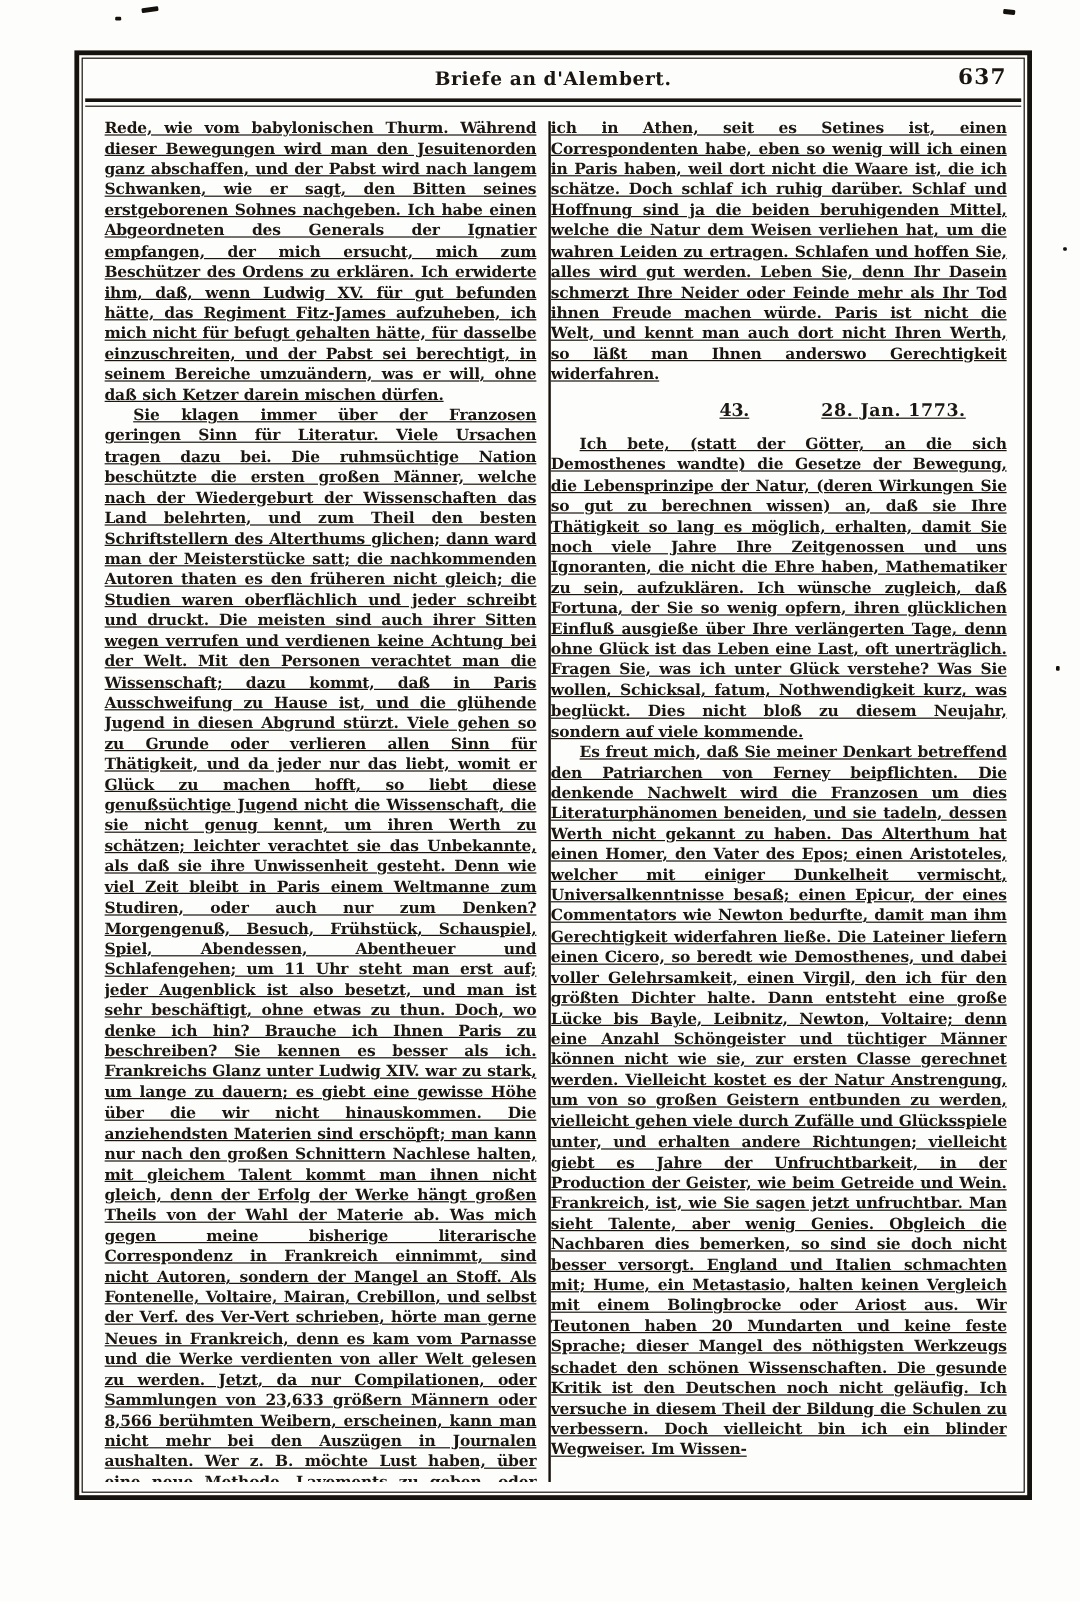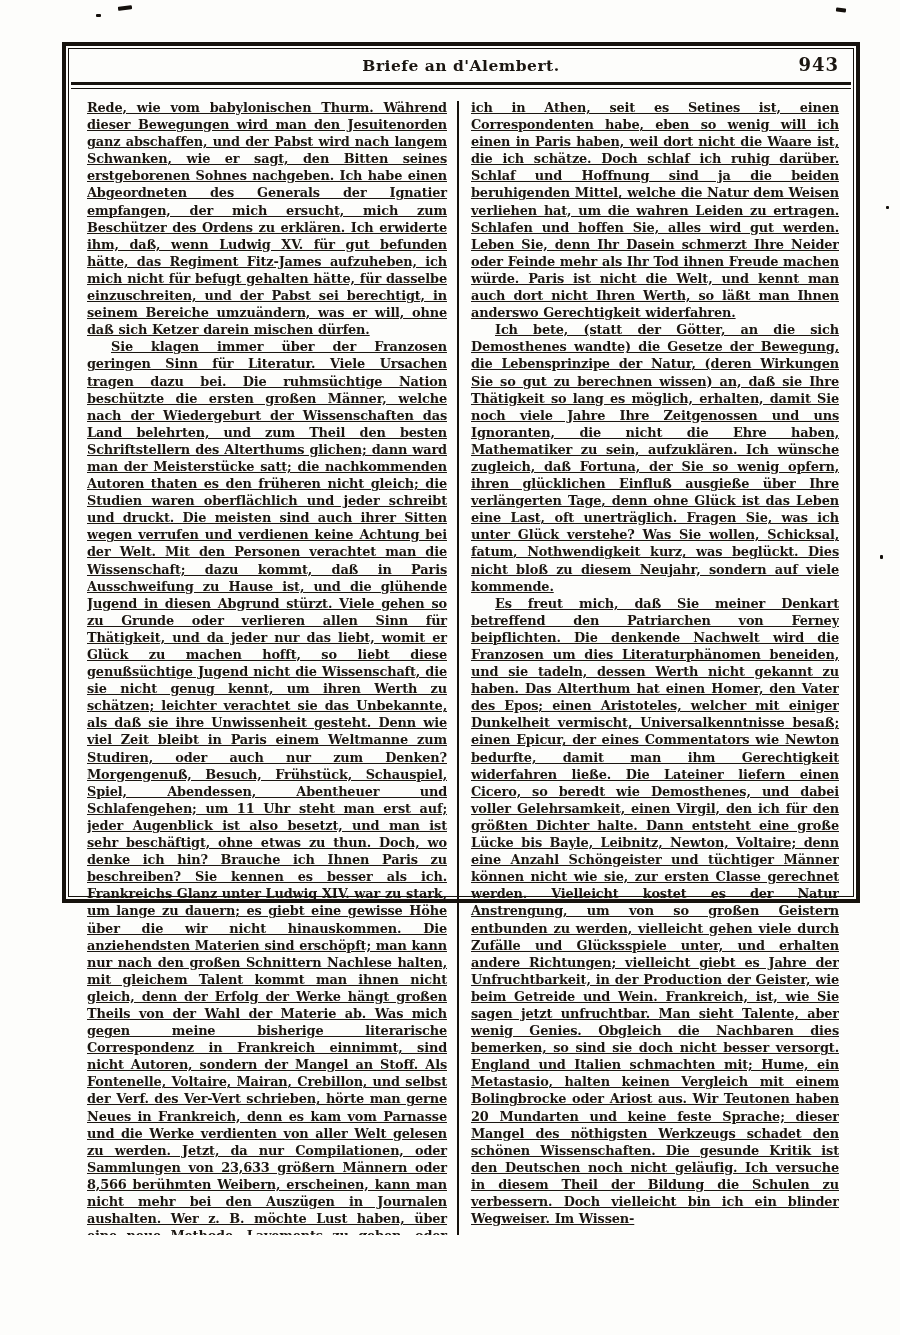--- a/index.html
+++ b/index.html
@@ -15,21 +15,21 @@
   
   .speck { position: absolute; background: #14100c; border-radius: 1px; }
   .speck.s1 { left: 118px; top: 6px;  width: 14px; height: 4px; transform: rotate(-8deg); }
   .speck.s2 { left: 96px;  top: 14px; width: 5px;  height: 3px; }
   .speck.s3 { left: 836px; top: 8px;  width: 10px; height: 4px; transform: rotate(6deg); }
   .speck.s4 { left: 886px; top: 206px;width: 3px;  height: 3px; }
   .speck.s5 { left: 880px; top: 555px;width: 3px;  height: 4px; }
 
   .frame-outer {
     position: absolute; left: 62px; top: 42px;
-    width: 798px; height: 861px;
+    width: 798px; height: 1208px;
     border: 4px solid #16120d;
     background: #fdfdfb;
     box-sizing: border-box;
   }
   .frame-inner {
     position: absolute; inset: 2px;
     border: 1.5px solid #16120d;
     box-sizing: border-box;
   }
 
@@ -62,21 +62,21 @@
   .col {
     overflow: hidden;
     text-align: justify;
     font-size: 12.9px;
     line-height: 17.1px;
     font-weight: bold;
     letter-spacing: -0.15px;
     word-spacing: 0.4px;
   }
   .col.left  { width: 360px; padding-right: 10px; }
-  .col.right { flex: 1; padding-left: 12px; }
+  .col.right { flex: 1; }
   .column-divider { width: 2px; background: #16120d; margin-top: 2px; }
 
   .col p { margin: 0; }
   .col p.indent { text-indent: 24px; }
 
   .letter-heading {
     display: flex; align-items: baseline;
     font-size: 14.5px; font-weight: bold;
     margin: 13px 0 11px 0;
     text-indent: 0;
@@ -93,36 +93,40 @@
   <div class="speck s2"></div>
   <div class="speck s3"></div>
   <div class="speck s4"></div>
   <div class="speck s5"></div>
 
   <div class="frame-outer">
     <div class="frame-inner">
 
       <div class="page-header">
         <span class="running-title">Briefe an d'Alembert.</span>
-        <span class="page-number">943</span>
+        <span class="page-number">637</span>
       </div>
 
       <div class="header-rule"></div>
 
       <div class="columns">
 
         <div class="col left">
           <p>Rede, wie vom babylonischen Thurm. Während dieser Bewegungen wird man den Jesuitenorden ganz abschaffen, und der Pabst wird nach langem Schwanken, wie er sagt, den Bitten seines erstgeborenen Sohnes nachgeben. Ich habe einen Abgeordneten des Generals der Ignatier empfangen, der mich ersucht, mich zum Beschützer des Ordens zu erklären. Ich erwiderte ihm, daß, wenn Ludwig XV. für gut befunden hätte, das Regiment Fitz-James aufzuheben, ich mich nicht für befugt gehalten hätte, für dasselbe einzuschreiten, und der Pabst sei berechtigt, in seinem Bereiche umzuändern, was er will, ohne daß sich Ketzer darein mischen dürfen.</p>
           <p class="indent">Sie klagen immer über der Franzosen geringen Sinn für Literatur. Viele Ursachen tragen dazu bei. Die ruhmsüchtige Nation beschützte die ersten großen Männer, welche nach der Wiedergeburt der Wissenschaften das Land belehrten, und zum Theil den besten Schriftstellern des Alterthums glichen; dann ward man der Meisterstücke satt; die nachkommenden Autoren thaten es den früheren nicht gleich; die Studien waren oberflächlich und jeder schreibt und druckt. Die meisten sind auch ihrer Sitten wegen verrufen und verdienen keine Achtung bei der Welt. Mit den Personen verachtet man die Wissenschaft; dazu kommt, daß in Paris Ausschweifung zu Hause ist, und die glühende Jugend in diesen Abgrund stürzt. Viele gehen so zu Grunde oder verlieren allen Sinn für Thätigkeit, und da jeder nur das liebt, womit er Glück zu machen hofft, so liebt diese genußsüchtige Jugend nicht die Wissenschaft, die sie nicht genug kennt, um ihren Werth zu schätzen; leichter verachtet sie das Unbekannte, als daß sie ihre Unwissenheit gesteht. Denn wie viel Zeit bleibt in Paris einem Weltmanne zum Studiren, oder auch nur zum Denken? Morgengenuß, Besuch, Frühstück, Schauspiel, Spiel, Abendessen, Abentheuer und Schlafengehen; um 11 Uhr steht man erst auf; jeder Augenblick ist also besetzt, und man ist sehr beschäftigt, ohne etwas zu thun. Doch, wo denke ich hin? Brauche ich Ihnen Paris zu beschreiben? Sie kennen es besser als ich. Frankreichs Glanz unter Ludwig XIV. war zu stark, um lange zu dauern; es giebt eine gewisse Höhe über die wir nicht hinauskommen. Die anziehendsten Materien sind erschöpft; man kann nur nach den großen Schnittern Nachlese halten, mit gleichem Talent kommt man ihnen nicht gleich, denn der Erfolg der Werke hängt großen Theils von der Wahl der Materie ab. Was mich gegen meine bisherige literarische Correspondenz in Frankreich einnimmt, sind nicht Autoren, sondern der Mangel an Stoff. Als Fontenelle, Voltaire, Mairan, Crebillon, und selbst der Verf. des Ver-Vert schrieben, hörte man gerne Neues in Frankreich, denn es kam vom Parnasse und die Werke verdienten von aller Welt gelesen zu werden. Jetzt, da nur Compilationen, oder Sammlungen von 23,633 größern Männern oder 8,566 berühmten Weibern, erscheinen, kann man nicht mehr bei den Auszügen in Journalen aushalten. Wer z. B. möchte Lust haben, über eine neue Methode, Lavements zu geben, oder neue Rasirkunst (Ludwig XV. gewidmet, damit er sich selbst rasiren lerne), Wörterbücher und Encyclopädien zu lesen? Das alles ist mir zuwider und so wenig</p>
         </div>
 
         <div class="column-divider"></div>
 
         <div class="col right">
           <p>ich in Athen, seit es Setines ist, einen Correspondenten habe, eben so wenig will ich einen in Paris haben, weil dort nicht die Waare ist, die ich schätze. Doch schlaf ich ruhig darüber. Schlaf und Hoffnung sind ja die beiden beruhigenden Mittel, welche die Natur dem Weisen verliehen hat, um die wahren Leiden zu ertragen. Schlafen und hoffen Sie, alles wird gut werden. Leben Sie, denn Ihr Dasein schmerzt Ihre Neider oder Feinde mehr als Ihr Tod ihnen Freude machen würde. Paris ist nicht die Welt, und kennt man auch dort nicht Ihren Werth, so läßt man Ihnen anderswo Gerechtigkeit widerfahren.</p>
+          <div class="letter-heading">
+            <span class="letter-number">43.</span>
+            <span class="letter-date">28. Jan. 1773.</span>
+          </div>
           <p class="indent">Ich bete, (statt der Götter, an die sich Demosthenes wandte) die Gesetze der Bewegung, die Lebensprinzipe der Natur, (deren Wirkungen Sie so gut zu berechnen wissen) an, daß sie Ihre Thätigkeit so lang es möglich, erhalten, damit Sie noch viele Jahre Ihre Zeitgenossen und uns Ignoranten, die nicht die Ehre haben, Mathematiker zu sein, aufzuklären. Ich wünsche zugleich, daß Fortuna, der Sie so wenig opfern, ihren glücklichen Einfluß ausgieße über Ihre verlängerten Tage, denn ohne Glück ist das Leben eine Last, oft unerträglich. Fragen Sie, was ich unter Glück verstehe? Was Sie wollen, Schicksal, fatum, Nothwendigkeit kurz, was beglückt. Dies nicht bloß zu diesem Neujahr, sondern auf viele kommende.</p>
           <p class="indent">Es freut mich, daß Sie meiner Denkart betreffend den Patriarchen von Ferney beipflichten. Die denkende Nachwelt wird die Franzosen um dies Literaturphänomen beneiden, und sie tadeln, dessen Werth nicht gekannt zu haben. Das Alterthum hat einen Homer, den Vater des Epos; einen Aristoteles, welcher mit einiger Dunkelheit vermischt, Universalkenntnisse besaß; einen Epicur, der eines Commentators wie Newton bedurfte, damit man ihm Gerechtigkeit widerfahren ließe. Die Lateiner liefern einen Cicero, so beredt wie Demosthenes, und dabei voller Gelehrsamkeit, einen Virgil, den ich für den größten Dichter halte. Dann entsteht eine große Lücke bis Bayle, Leibnitz, Newton, Voltaire; denn eine Anzahl Schöngeister und tüchtiger Männer können nicht wie sie, zur ersten Classe gerechnet werden. Vielleicht kostet es der Natur Anstrengung, um von so großen Geistern entbunden zu werden, vielleicht gehen viele durch Zufälle und Glücksspiele unter, und erhalten andere Richtungen; vielleicht giebt es Jahre der Unfruchtbarkeit, in der Production der Geister, wie beim Getreide und Wein. Frankreich, ist, wie Sie sagen jetzt unfruchtbar. Man sieht Talente, aber wenig Genies. Obgleich die Nachbaren dies bemerken, so sind sie doch nicht besser versorgt. England und Italien schmachten mit; Hume, ein Metastasio, halten keinen Vergleich mit einem Bolingbrocke oder Ariost aus. Wir Teutonen haben 20 Mundarten und keine feste Sprache; dieser Mangel des nöthigsten Werkzeugs schadet den schönen Wissenschaften. Die gesunde Kritik ist den Deutschen noch nicht geläufig. Ich versuche in diesem Theil der Bildung die Schulen zu verbessern. Doch vielleicht bin ich ein blinder Wegweiser. Im Wissen-</p>
         </div>
 
       </div>
 
     </div>
   </div>
 </div>
 

